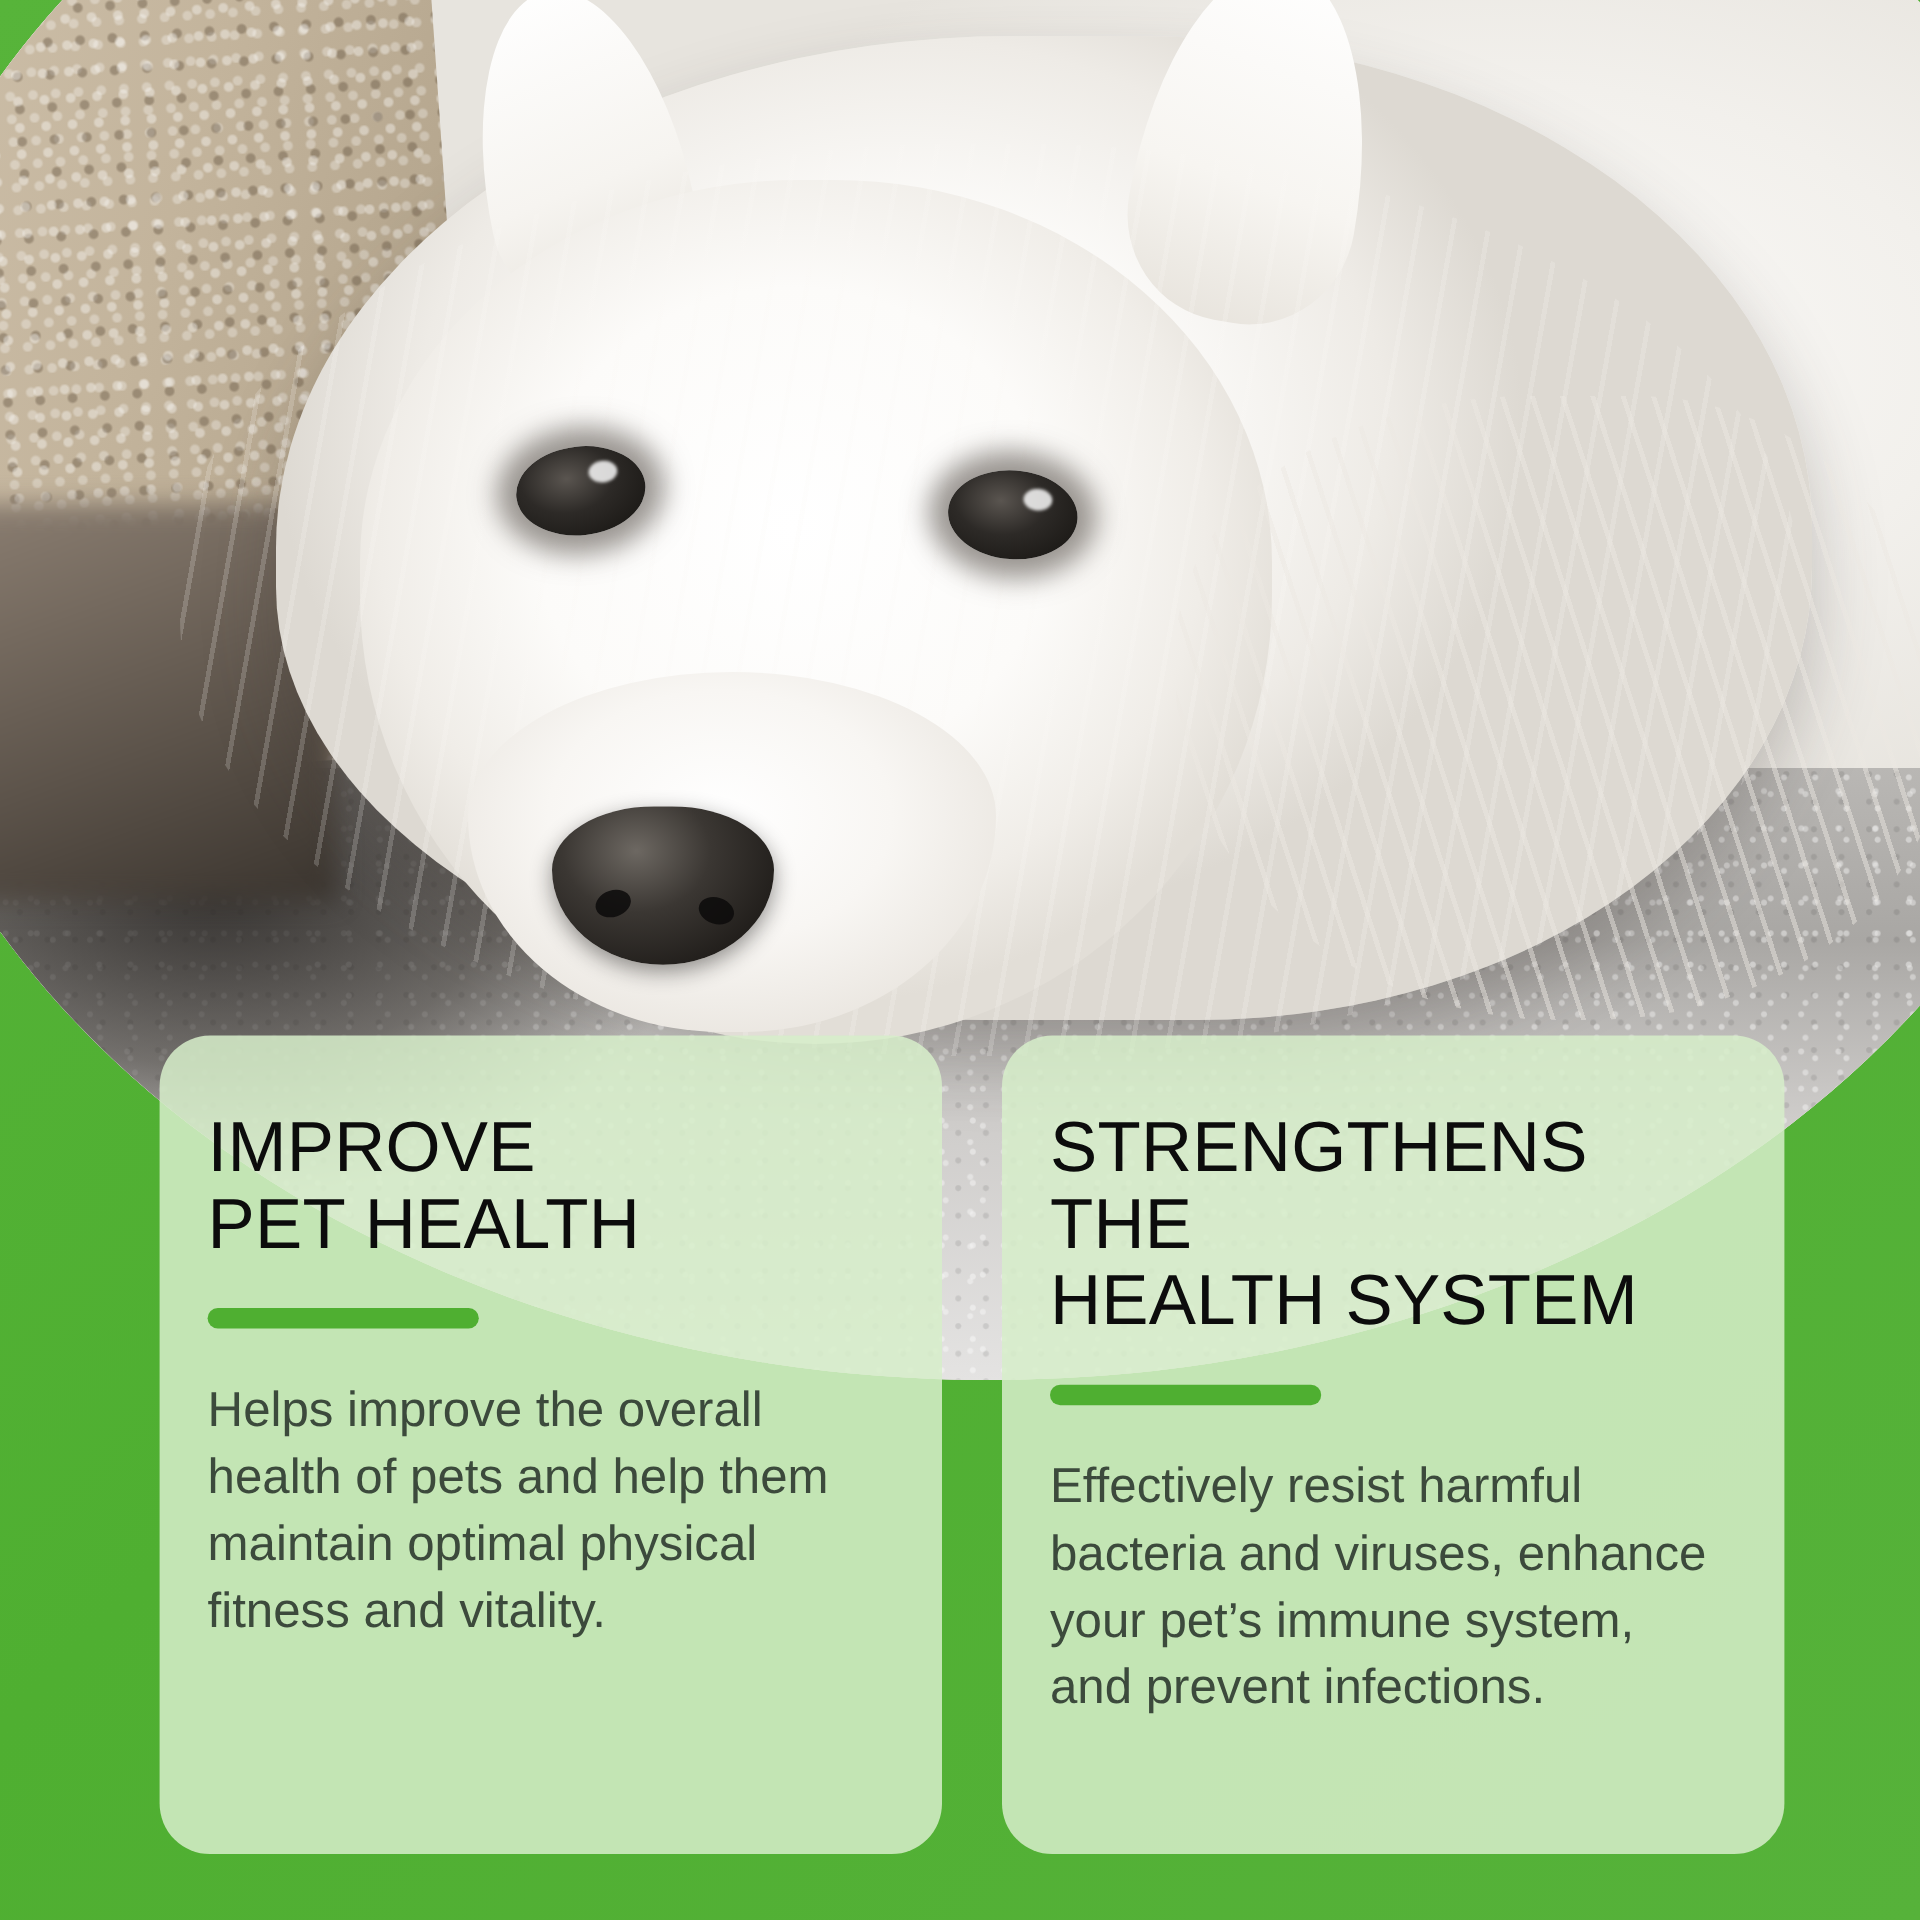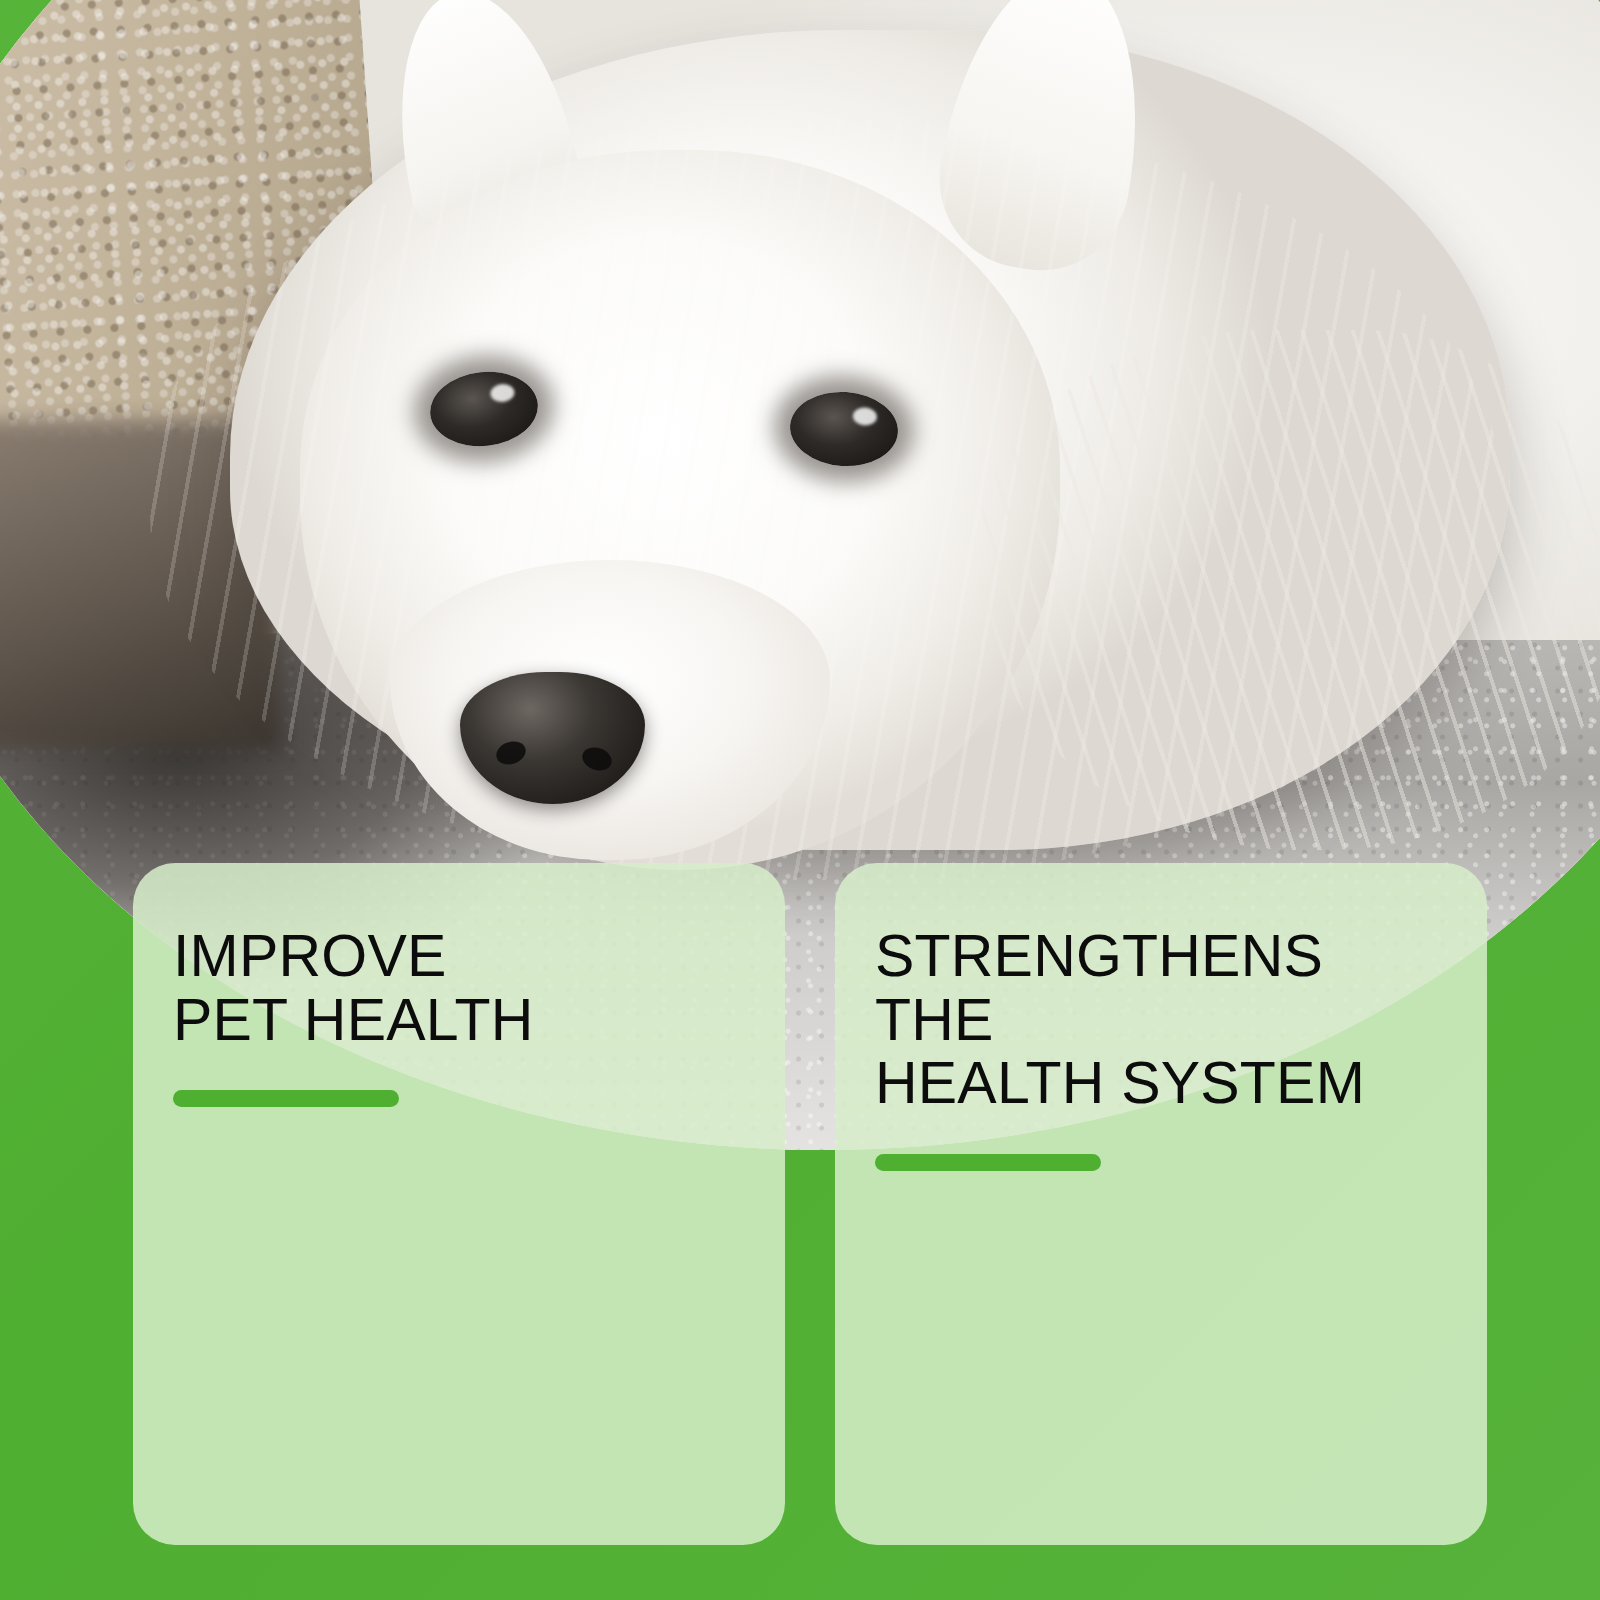--- a/index.html
+++ b/index.html
@@ -234,22 +234,24 @@
       <div class="nostril b"></div>
     </div>
   </div>
 
   <div class="cards">
 
     <div class="card left">
       <h2 class="card-title">IMPROVE
 PET HEALTH</h2>
       <div class="accent-bar"></div>
+      <p class="card-body">Helps improve the overall health of pets and help them maintain optimal physical fitness and vitality.</p>
     </div>
 
     <div class="card right">
       <h2 class="card-title">STRENGTHENS THE
 HEALTH SYSTEM</h2>
       <div class="accent-bar"></div>
+      <p class="card-body">Effectively resist harmful bacteria and viruses, enhance your pet’s immune system, and prevent infections.</p>
     </div>
 
   </div>
 </div>
 
 </body></html>

